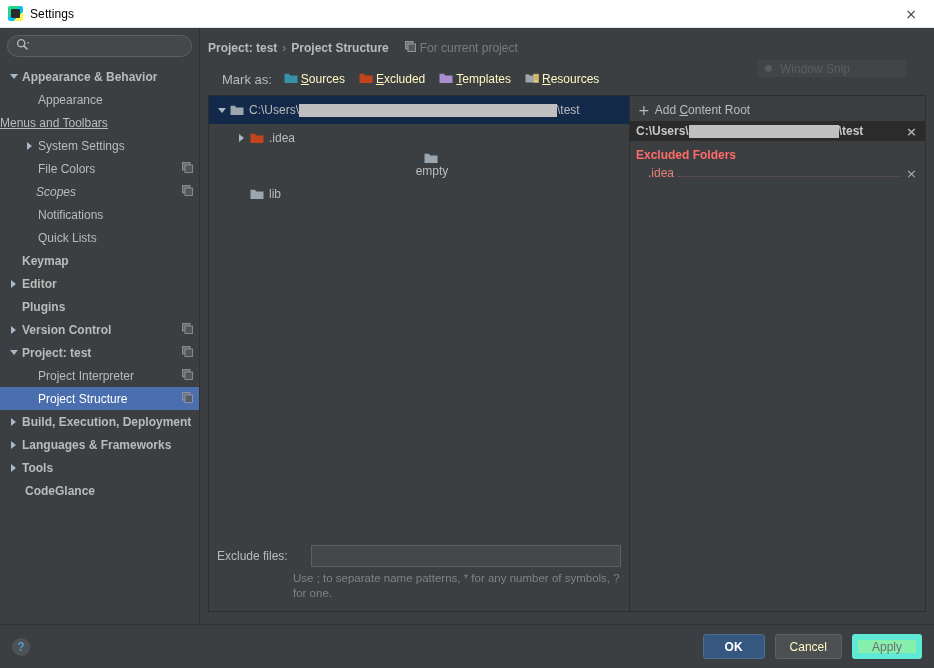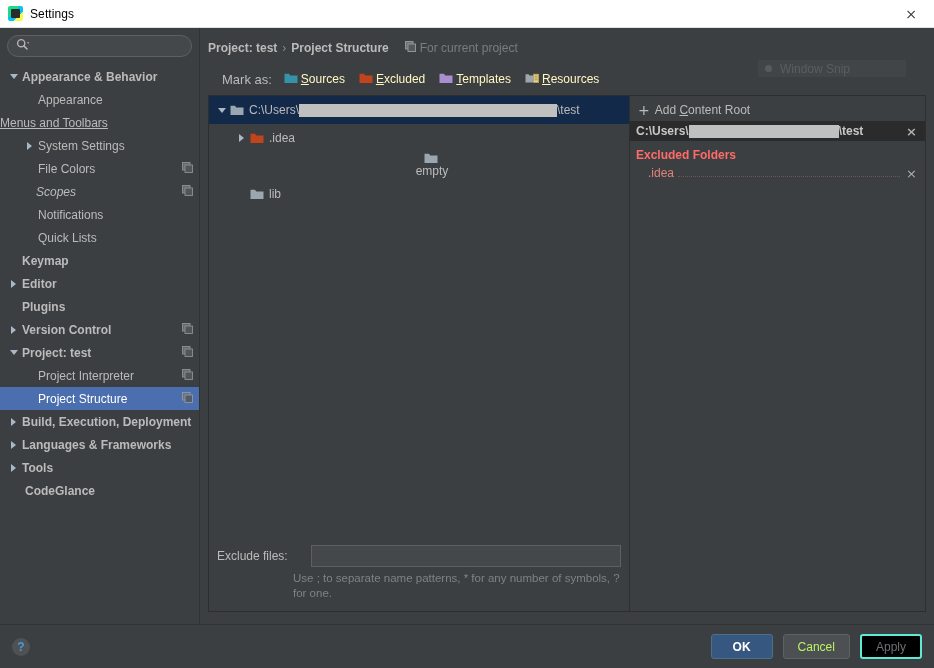--- a/index.html
+++ b/index.html
@@ -330,25 +330,25 @@
     padding: 0 14px;
   }
   .btn.primary {
     background: #365880;
     border: 1px solid #4c708c;
     color: #ffffff; font-weight: bold;
   }
   .btn.normal {
     background: #4c5052;
     border: 1px solid #5e6264;
-    color: #bef264;
+    color: #fef9c3;
   }
   .btn.disabled {
-    background: #000000;
-    border: 2px solid #5eead4;
+    background: #86efac;
+    border: 6px solid #5eead4;
     color: #6d7173;
   }
 </style>
 </head>
 <body>
 
 <div class="window">
 
   <div class="titlebar">
     <div class="titlebar-icon"></div>

